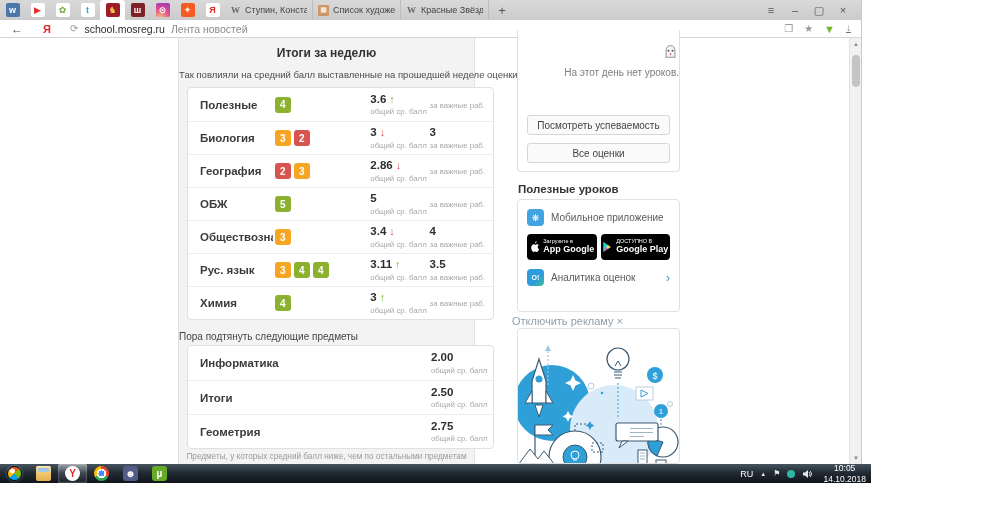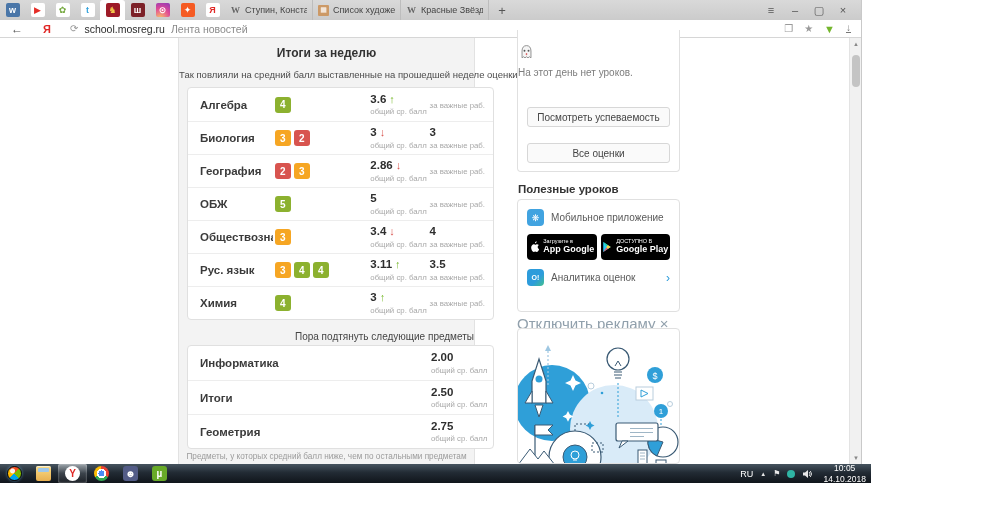--- a/index.html
+++ b/index.html
@@ -50,51 +50,51 @@
   .sbadges{width:102px;display:flex;gap:3px;padding-left:2px}
   .gbadge{width:16px;height:16px;border-radius:3px;color:#fff;font-size:10px;font-weight:bold;
     display:flex;align-items:center;justify-content:center;cursor:pointer}
   .scol{display:flex;flex-direction:column;justify-content:center}
   .savg{width:62px}
   .simp{flex:1;padding-right:8px}
   .snum{font-size:11.5px;font-weight:bold;color:#2e2e2e;line-height:1.15}
   .trend{margin-left:3px;font-weight:bold;font-size:11px}
   .slabel{font-size:7.8px;color:#a8a8a8;margin-top:1px;white-space:nowrap}
   .simp.onlylabel{justify-content:center}
-  .improve-title{position:absolute;left:0;top:293px;width:100%;text-align:right;font-size:10px;color:#454545}
+  .improve-title{position:absolute;left:0;top:293px;width:100%;text-align:left;font-size:10px;color:#454545}
   .card-improve{top:307px}
   .irow{height:34px;display:flex;align-items:center;border-top:1px solid #ededed;padding:0 10px 0 12px}
   .irow:first-child{border-top:none}
   .irow .sname{width:auto;padding-left:0;flex:1}
   .iright{width:52px;display:flex;flex-direction:column;justify-content:center}
   .footnote{position:absolute;left:0;top:414px;width:100%;text-align:center;font-size:8.2px;color:#9b9b9b;white-space:nowrap}
 
   
   .sidecard{position:absolute;left:517px;width:163px;background:#fff;border:1px solid #e0e0e0;border-radius:4px}
-  .side-lessons{top:30px;height:142px;border-top:none;border-radius:0 0 4px 4px;display:flex;flex-direction:column;align-items:flex-start}
+  .side-lessons{top:30px;height:142px;border-top:none;border-radius:0 0 4px 4px;display:flex;flex-direction:column;align-items:flex-end}
   .ghost{margin-top:14px}
   .no-lessons{margin-top:6px;font-size:10px;color:#7d7d7d}
-  .side-btns{margin-top:auto;width:100%;padding:0 9px 8px;display:flex;flex-direction:column;gap:16px}
+  .side-btns{margin-top:auto;width:100%;padding:0 9px 8px;display:flex;flex-direction:column;gap:8px}
   .gray-btn{height:20px;background:#fafafa;border:1px solid #d7d7d7;border-radius:3px;font-size:10px;color:#444;
     display:flex;align-items:center;justify-content:center;cursor:pointer;
     font-family:"Liberation Sans","DejaVu Sans",sans-serif}
   .links-title{position:absolute;left:518px;top:183px;font-size:11.5px;font-weight:bold;color:#333}
   .side-links{top:199px;height:113px;padding:9px 9px 7px}
   .applink{display:flex;align-items:center;gap:7px;font-size:10px;color:#5a5a5a;cursor:pointer}
   .appic{flex:0 0 auto;width:17px;height:17px;border-radius:4px;background:#41a3e0;color:#fff;font-size:9px;
     display:flex;align-items:center;justify-content:center}
   .appic.an{background:linear-gradient(135deg,#2d9cdb 60%,#42c08e);font-size:7px;font-weight:bold}
   .store-badges{display:flex;gap:4px;margin:8px 0 9px}
   .store-badge{flex:1;height:26px;background:#000;border-radius:4px;color:#fff;display:flex;align-items:center;
     justify-content:center;gap:4px;cursor:pointer}
   .sb-text{display:flex;flex-direction:column;line-height:1.05}
   .sb-small{font-size:5.5px}
   .sb-big{font-size:9px;font-weight:bold;white-space:nowrap}
   .chev{margin-left:auto;color:#2d9cdb;font-size:12px;line-height:1}
-  .disable-ads{position:absolute;left:517px;top:315px;width:163px;text-align:left;font-size:15px;color:#91a0ac;cursor:pointer}
+  .disable-ads{position:absolute;left:486px;top:315px;width:163px;text-align:center;font-size:11px;color:#91a0ac;cursor:pointer}
   .promo{top:328px;height:136px;overflow:hidden}
 
   
   .sbar{position:absolute;left:849px;top:38px;width:13px;height:426px;background:#f1f1f1;border-left:1px solid #e3e3e3}
   .sbar .arr{position:absolute;left:0;width:100%;text-align:center;font-size:6px;color:#888;cursor:pointer}
   .arr.up{top:3px}.arr.down{bottom:3px}
   .sthumb{position:absolute;left:2px;top:17px;width:8px;height:32px;background:#c4c4c4;border-radius:4px;cursor:pointer}
 
   
   .taskbar{position:absolute;left:0;top:464px;width:871px;height:19px;
@@ -196,21 +196,21 @@
         <span class="save-ic">↓</span>
       </div>
     </div>
 
     <div class="feedcol">
       <div class="weekly-title">Итоги за неделю</div>
       <div class="weekly-sub">Так повлияли на средний балл выставленные на прошедшей неделе оценки</div>
       <div class="card card-weekly">
         <div>
             <div class="srow">
-              <div class="sname">Алгебра</div>
+              <div class="sname">Полезные</div>
               <div class="sbadges">
                 <div class="gbadge" style="background: rgb(140, 177, 47);">4</div>
               </div>
               <div class="scol savg">
                 <div class="snum">3.6<span class="trend" style="color: rgb(118, 184, 42);">↑</span></div>
                 <div class="slabel">общий ср. балл</div>
               </div>
               <div class="scol simp onlylabel">
                 <div class="slabel">за важные раб.</div>
               </div>

